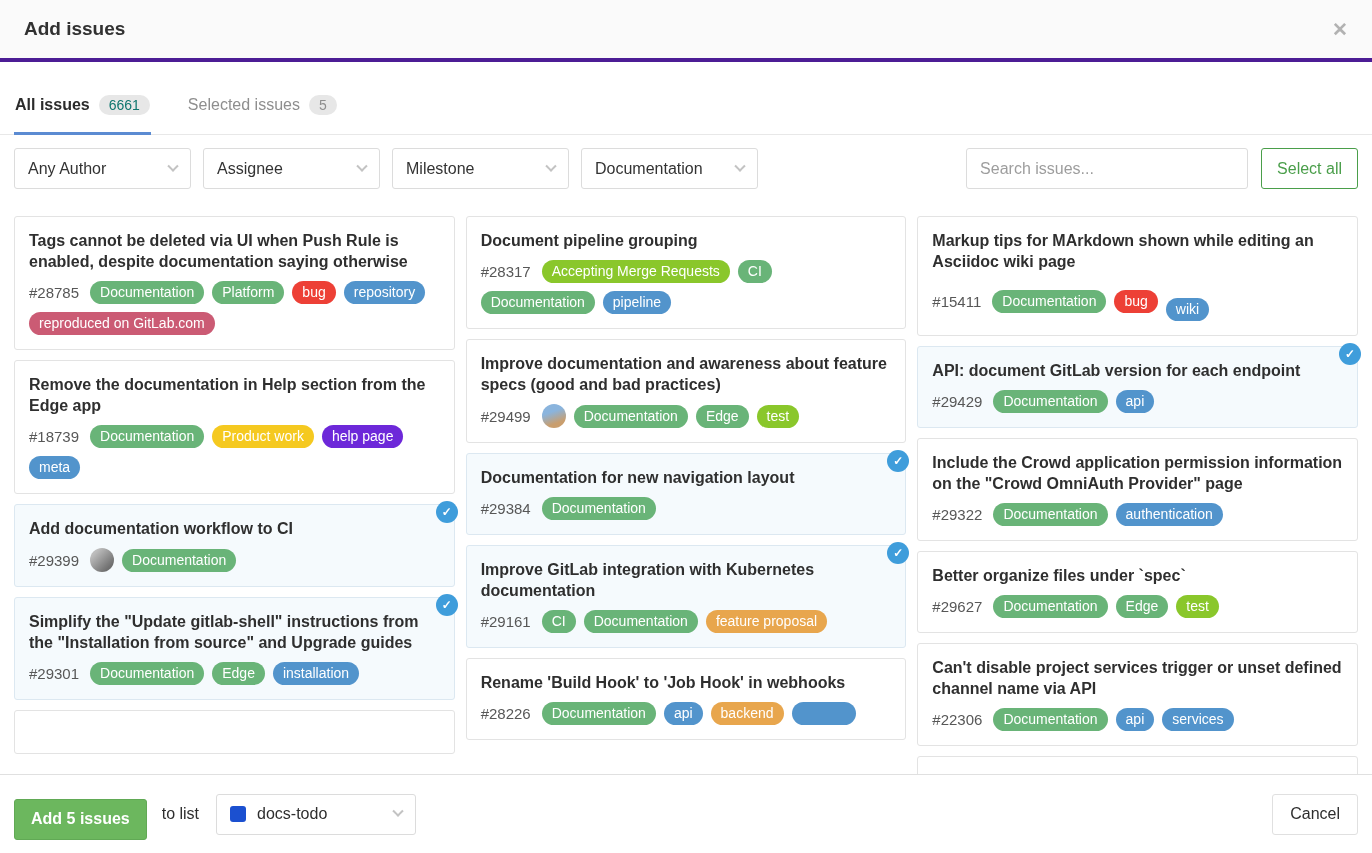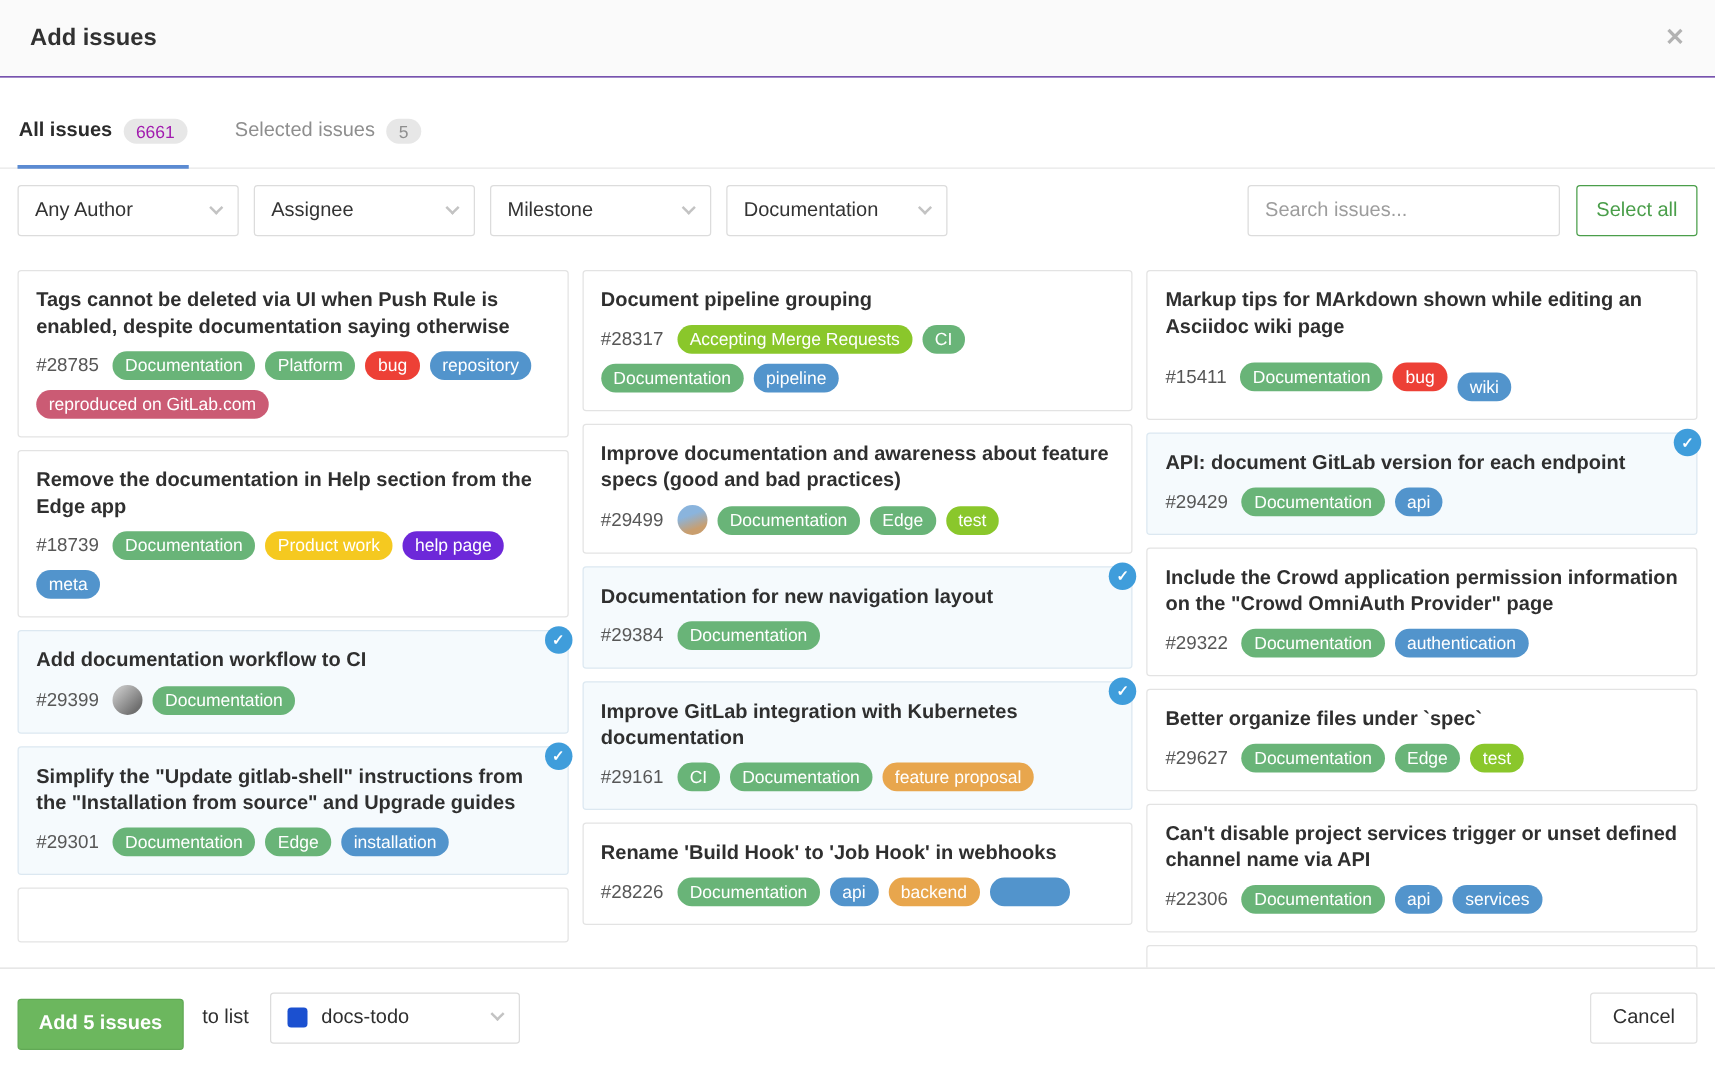--- a/index.html
+++ b/index.html
@@ -1,43 +1,43 @@
 <!DOCTYPE html>
 <html><head>
 <meta charset="utf-8">
 <style>
   * { margin:0; padding:0; box-sizing:border-box; }
   html,body { width:1372px; height:853px; overflow:hidden; background:#fff;
     font-family:"Liberation Sans", sans-serif; color:#2e2e2e; }
   .modal { position:relative; width:1372px; height:853px; background:#fff; }
 
   
-  .modal-header { height:62px; background:#fafafa; border-bottom:1px solid #4c1d95;
+  .modal-header { height:62px; background:#fafafa; border-bottom:4px solid #4c1d95;
     display:flex; align-items:center; padding:0 24px; }
   .modal-title { font-size:19px; font-weight:700; color:#313131; }
   .close-btn { margin-left:auto; color:#b2b2b2; font-size:19px; font-weight:700;
     line-height:1; cursor:pointer; border:none; background:none; }
 
   
   .tabs-bar { display:flex; gap:36px; padding:33px 14px 0; border-bottom:1px solid #e8e8e8; }
   .tab { display:flex; align-items:center; gap:9px; font-size:16px; color:#8e8e8e;
     padding:0 1px 20px; cursor:pointer; margin-bottom:-1px; }
   .tab.active { color:#2b2b2b; font-weight:700; border-bottom:3px solid #5b8bd2; padding-bottom:17px; }
   .count-badge { background:#e7e7e7; border-radius:11px; padding:2px 10px;
-    font-size:14px; font-weight:400; color:#a21caf; }
+    font-size:14px; font-weight:400; color:#0f766e; }
   .tab:not(.active) .count-badge { color:#8e8e8e; }
 
   
   .filters-bar { display:flex; align-items:center; padding:13px 14px; }
   .filter-dd { width:177px; height:41px; background:#fff; border:1px solid #dcdcdc;
     border-radius:3px; display:flex; align-items:center; padding:0 13px;
     font-size:16px; color:#333; margin-right:12px; cursor:pointer; }
   .chev { margin-left:auto; width:8px; height:8px; border-right:2px solid #c3c3c3;
     border-bottom:2px solid #c3c3c3; transform:rotate(45deg) translate(-2px,-2px); flex:none; }
-  .search-input { margin-left:auto; width:250px; height:41px; border:1px solid #dcdcdc;
+  .search-input { margin-left:auto; width:282px; height:41px; border:1px solid #dcdcdc;
     border-radius:3px; padding:0 13px; font-size:16px; color:#333; outline:none;
     font-family:"Liberation Sans", sans-serif; }
   .search-input::placeholder { color:#9d9d9d; }
   .select-all-btn { margin-left:13px; height:41px; padding:0 15px; background:#fff;
     border:1px solid #4a9e4a; color:#4a9e4a; border-radius:3px; font-size:16px; cursor:pointer;
     font-family:"Liberation Sans", sans-serif; }
 
   
   .cards-area { display:grid; grid-template-columns:repeat(3,1fr); column-gap:11px;
     padding:14px 14px 0; height:578px; overflow:hidden; align-items:start; }

